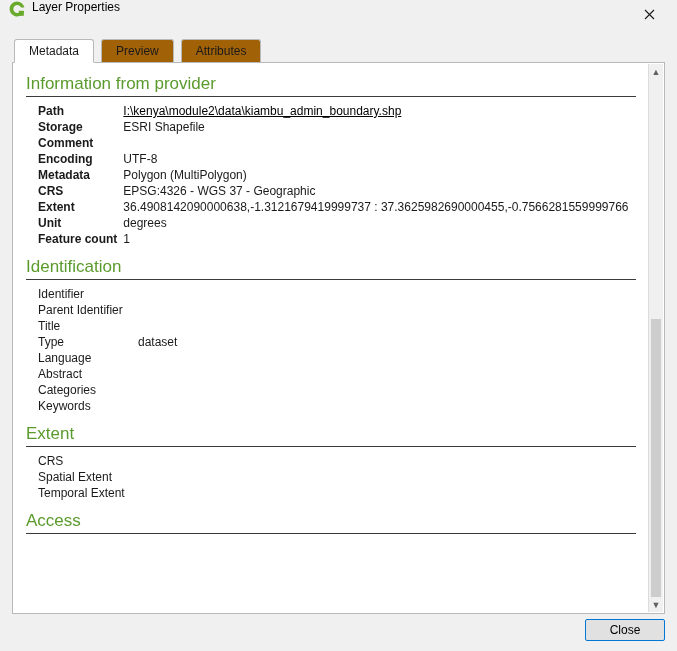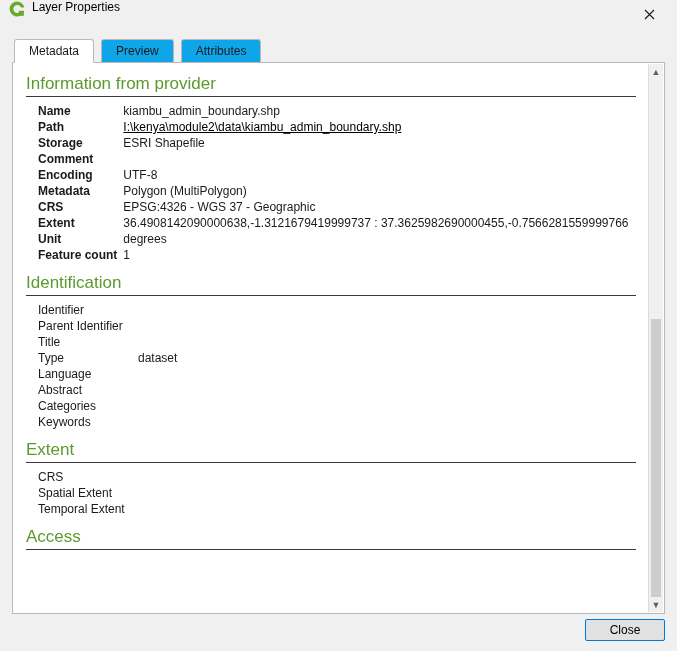--- a/index.html
+++ b/index.html
@@ -44,21 +44,21 @@
     align-items: flex-end;
     padding: 8px 28px 0 14px;
     height: 32px;
     position: relative;
     gap: 8px;
   }
   .tab {
     padding: 4px 14px;
     border: 1px solid #b9b9b9;
     border-bottom: none;
-    background: #0ea5e9;
+    background: #a16207;
     margin-right: 0;
     font-size: 12px;
     color: #1a1a1a;
     cursor: pointer;
     position: relative;
     border-radius: 3px 3px 0 0;
   }
   .tab + .tab { margin-left: -1px; }
   .tab.active {
     background: #ffffff;
@@ -182,24 +182,20 @@
     <div class="tab"><span>Attributes</span></div>
   </div>
 
   <div class="content-frame">
     <div class="content-inner">
 
       <div class="section-title">Information from provider</div>
       <hr class="rule">
       <table class="props">
         <tbody>
-            <tr>
-              <td class="label">Name</td>
-              <td class="val">kiambu_admin_boundary.shp</td>
-            </tr>
         <tr>
               <td class="label">Path</td>
               <td class="val"><a href="#">I:\kenya\module2\data\kiambu_admin_boundary.shp</a></td>
             </tr>
         <tr>
               <td class="label">Storage</td>
               <td class="val">ESRI Shapefile</td>
             </tr>
         <tr>
               <td class="label">Comment</td>

